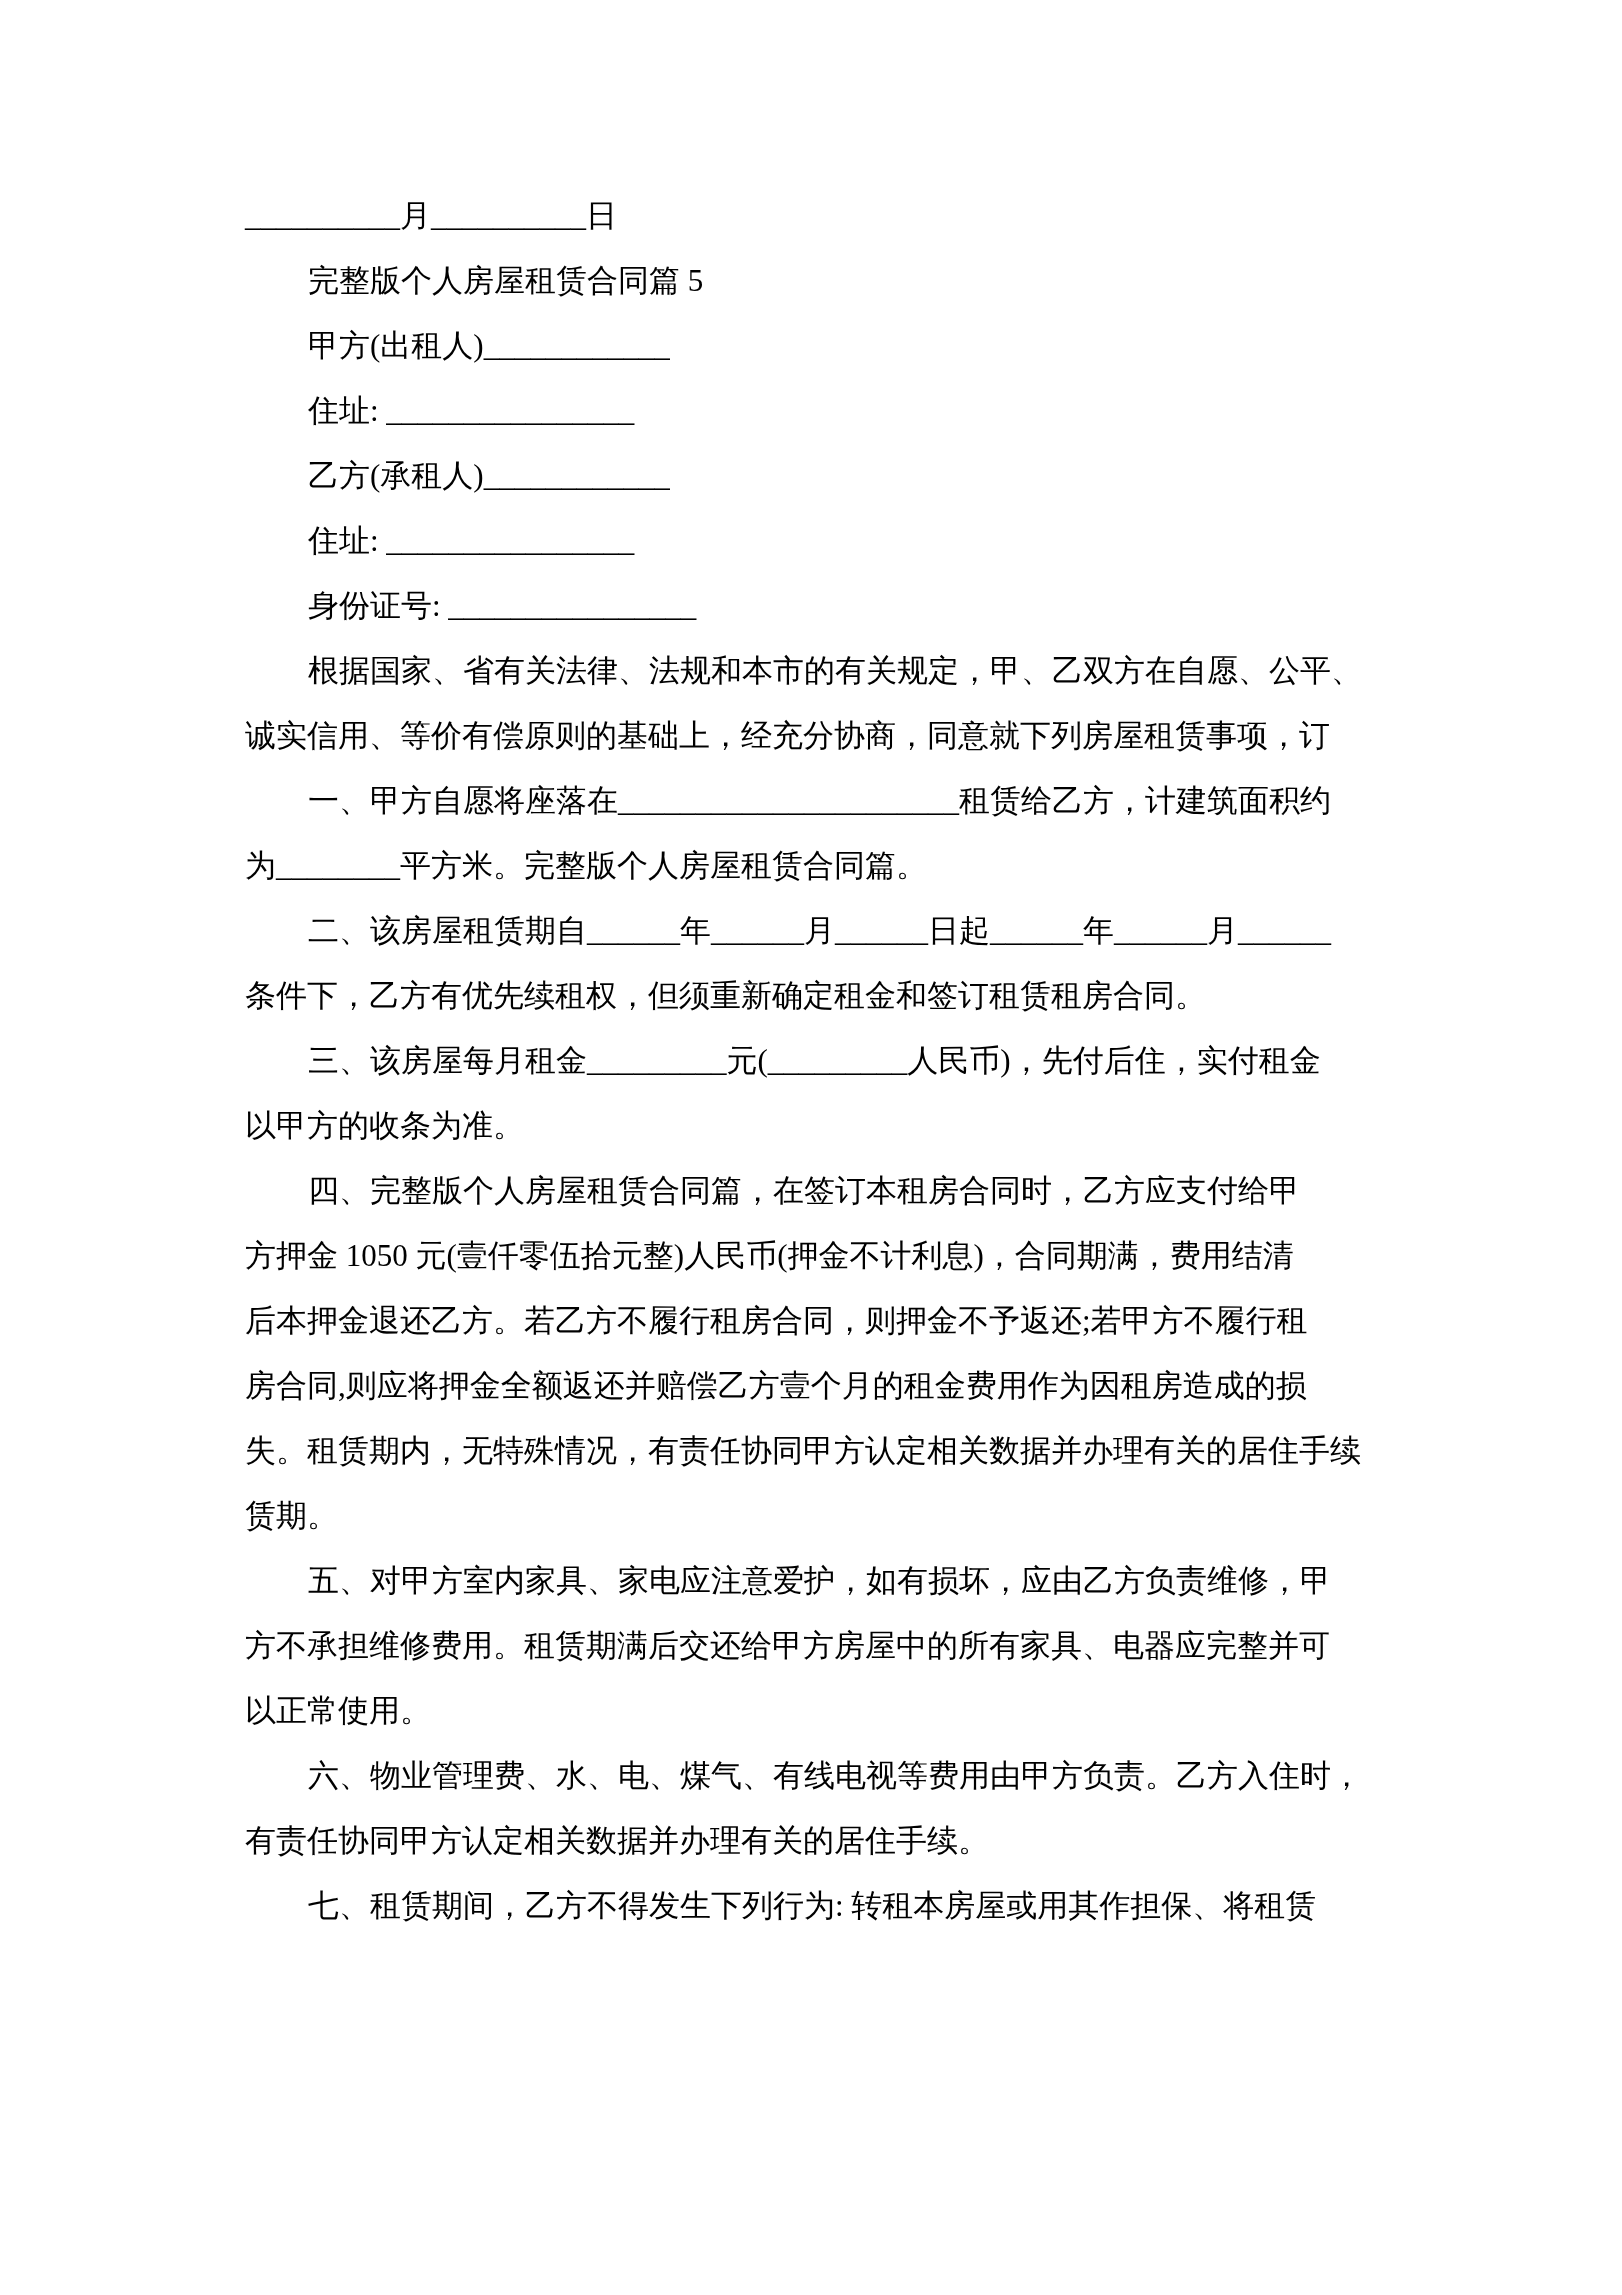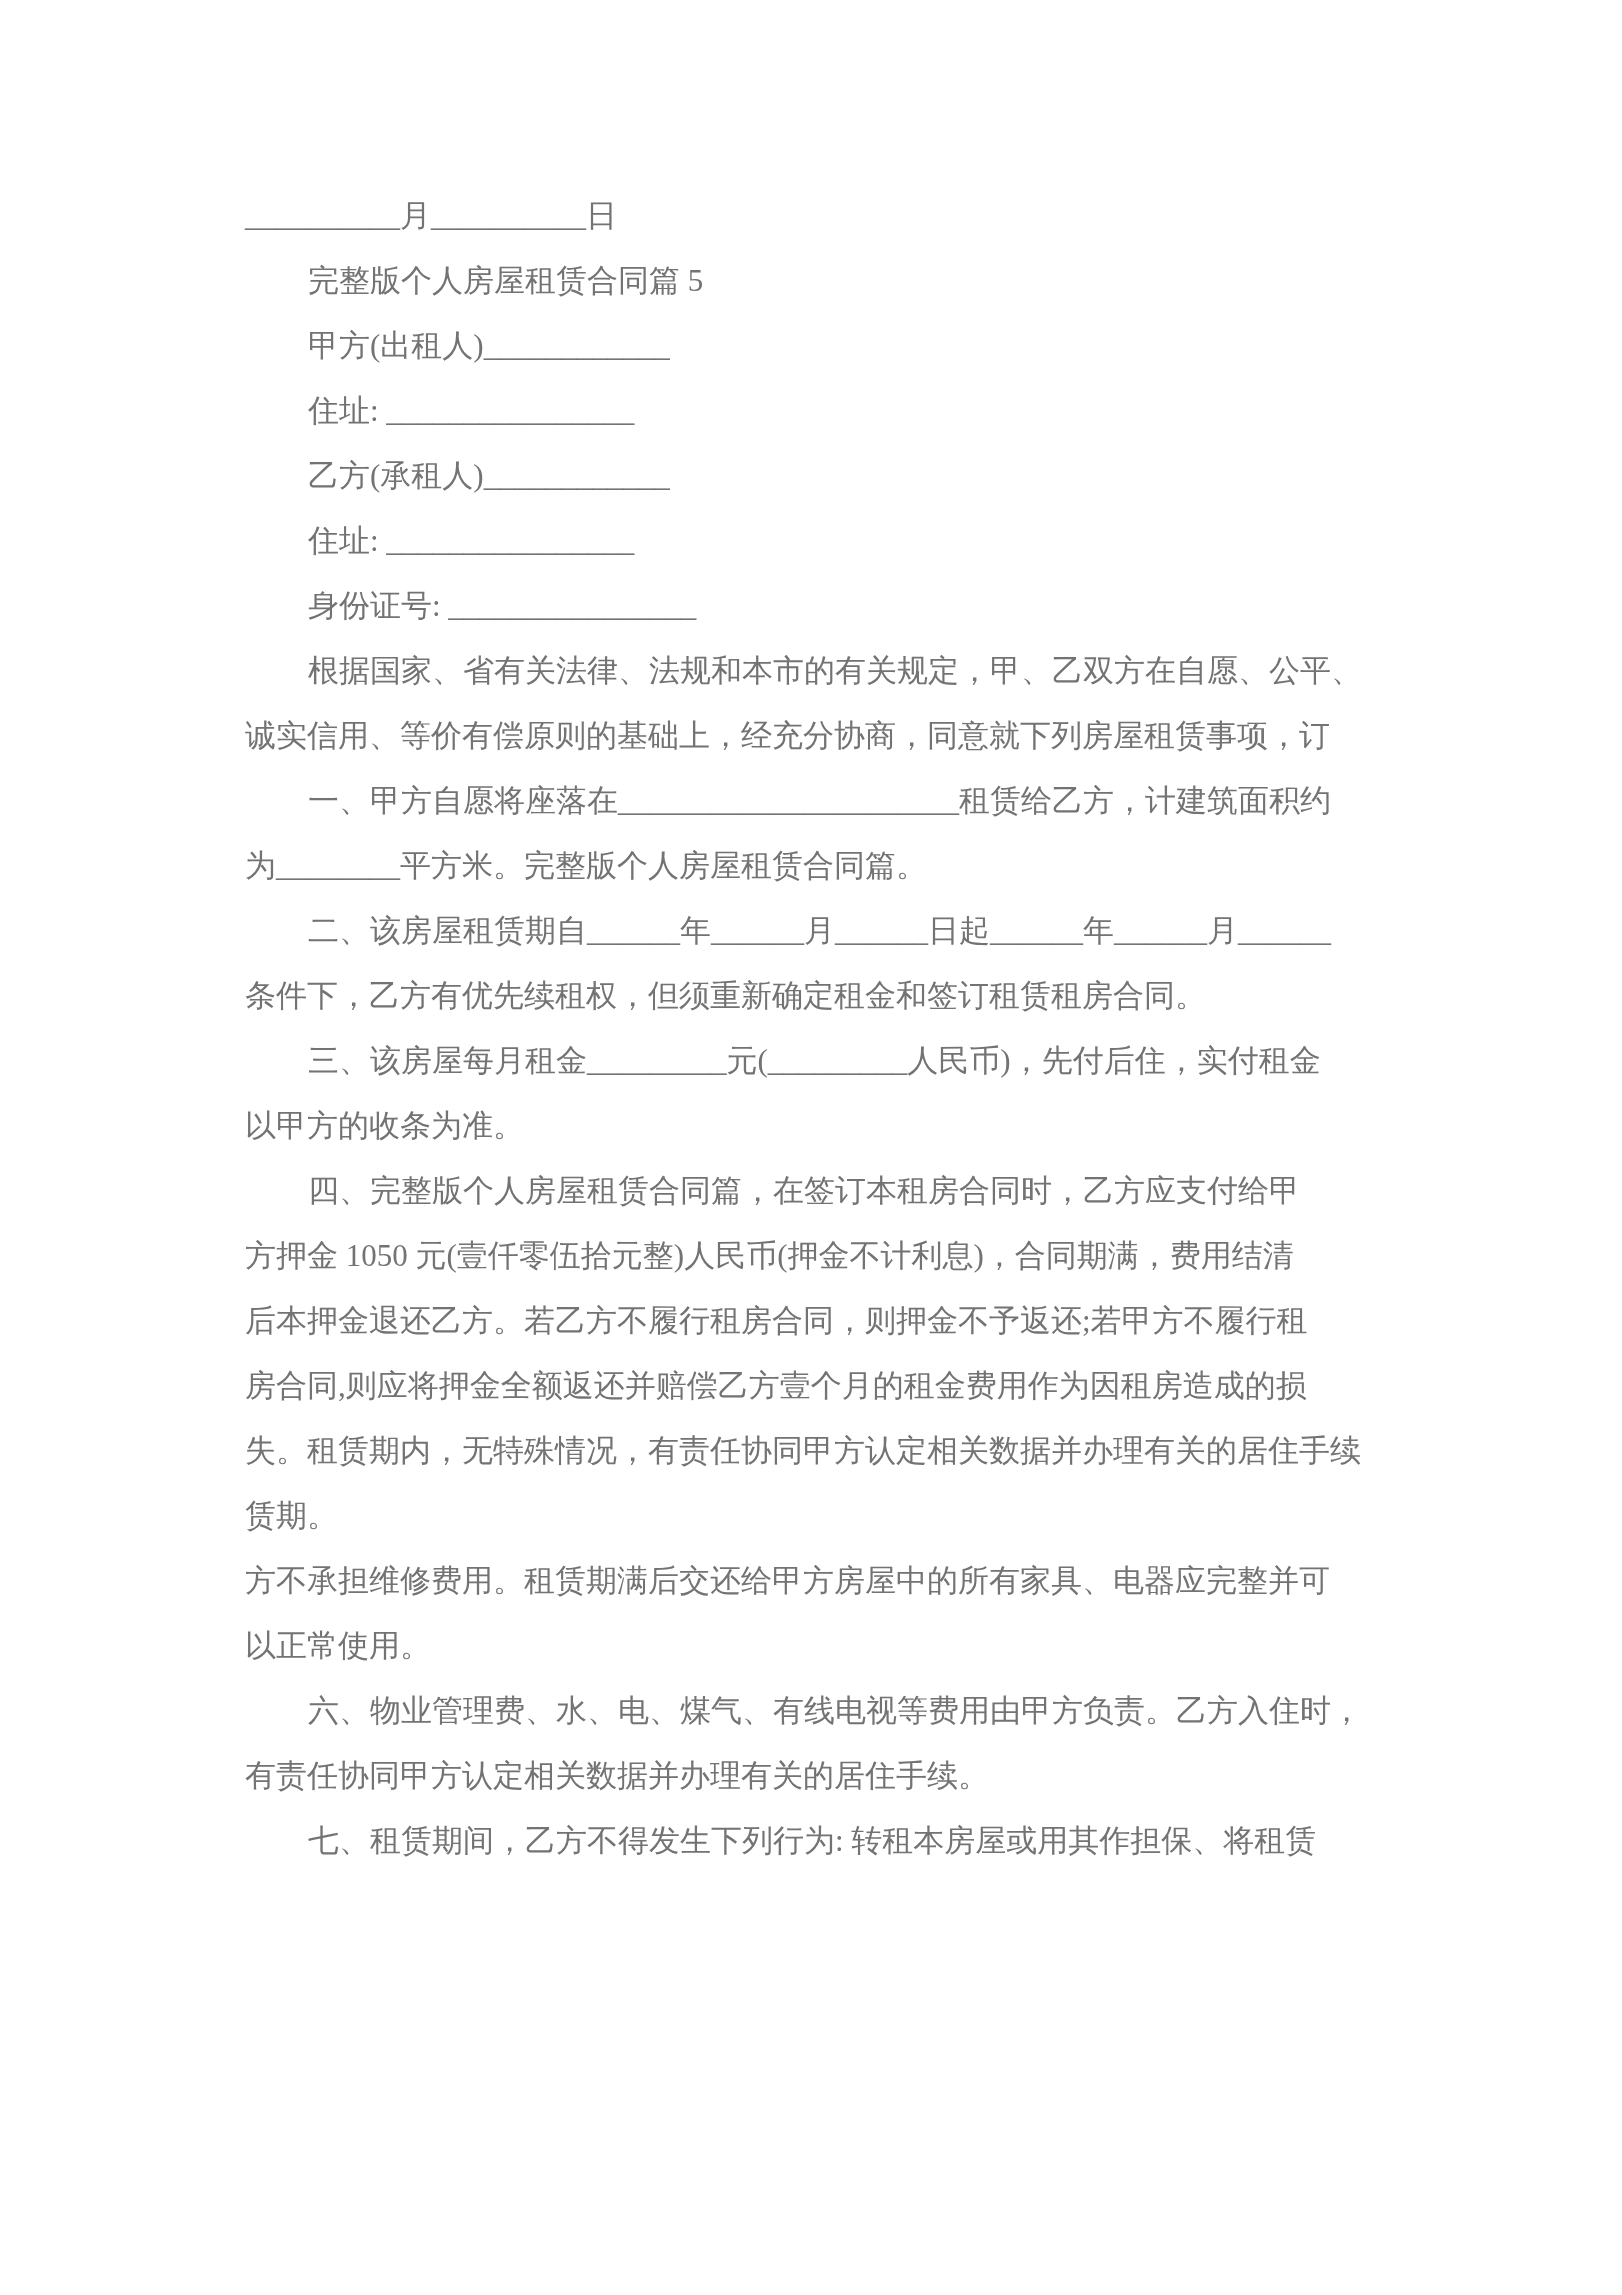--- a/index.html
+++ b/index.html
@@ -15,21 +15,21 @@
     overflow: hidden;
     font-family: "Liberation Serif", "DejaVu Serif", serif;
   }
   .content {
     position: absolute;
     left: 245px;
     top: 183px;
     width: 1139px;
     font-size: 31px;
     line-height: 65px;
-    color: #737373;
+    color: #000000;
     letter-spacing: 0;
   }
   .line {
     white-space: pre;       
     height: 65px;
   }
   .line.indent {
     text-indent: 63px;      
   }
 </style>
@@ -52,20 +52,21 @@
       <div class="line indent">二、该房屋租赁期自______年______月______日起______年______月______</div>
       <div class="line">条件下，乙方有优先续租权，但须重新确定租金和签订租赁租房合同。</div>
       <div class="line indent">三、该房屋每月租金_________元(_________人民币)，先付后住，实付租金</div>
       <div class="line">以甲方的收条为准。</div>
       <div class="line indent">四、完整版个人房屋租赁合同篇，在签订本租房合同时，乙方应支付给甲</div>
       <div class="line">方押金 1050 元(壹仟零伍拾元整)人民币(押金不计利息)，合同期满，费用结清</div>
       <div class="line">后本押金退还乙方。若乙方不履行租房合同，则押金不予返还;若甲方不履行租</div>
       <div class="line">房合同,则应将押金全额返还并赔偿乙方壹个月的租金费用作为因租房造成的损</div>
       <div class="line">失。租赁期内，无特殊情况，有责任协同甲方认定相关数据并办理有关的居住手续</div>
       <div class="line">赁期。</div>
+      <div class="line indent">五、对甲方室内家具、家电应注意爱护，如有损坏，应由乙方负责维修，甲</div>
       <div class="line">方不承担维修费用。租赁期满后交还给甲方房屋中的所有家具、电器应完整并可</div>
       <div class="line">以正常使用。</div>
       <div class="line indent">六、物业管理费、水、电、煤气、有线电视等费用由甲方负责。乙方入住时，</div>
       <div class="line">有责任协同甲方认定相关数据并办理有关的居住手续。</div>
       <div class="line indent">七、租赁期间，乙方不得发生下列行为: 转租本房屋或用其作担保、将租赁</div>
     </div>
 </div>
 
 
 </body></html>

